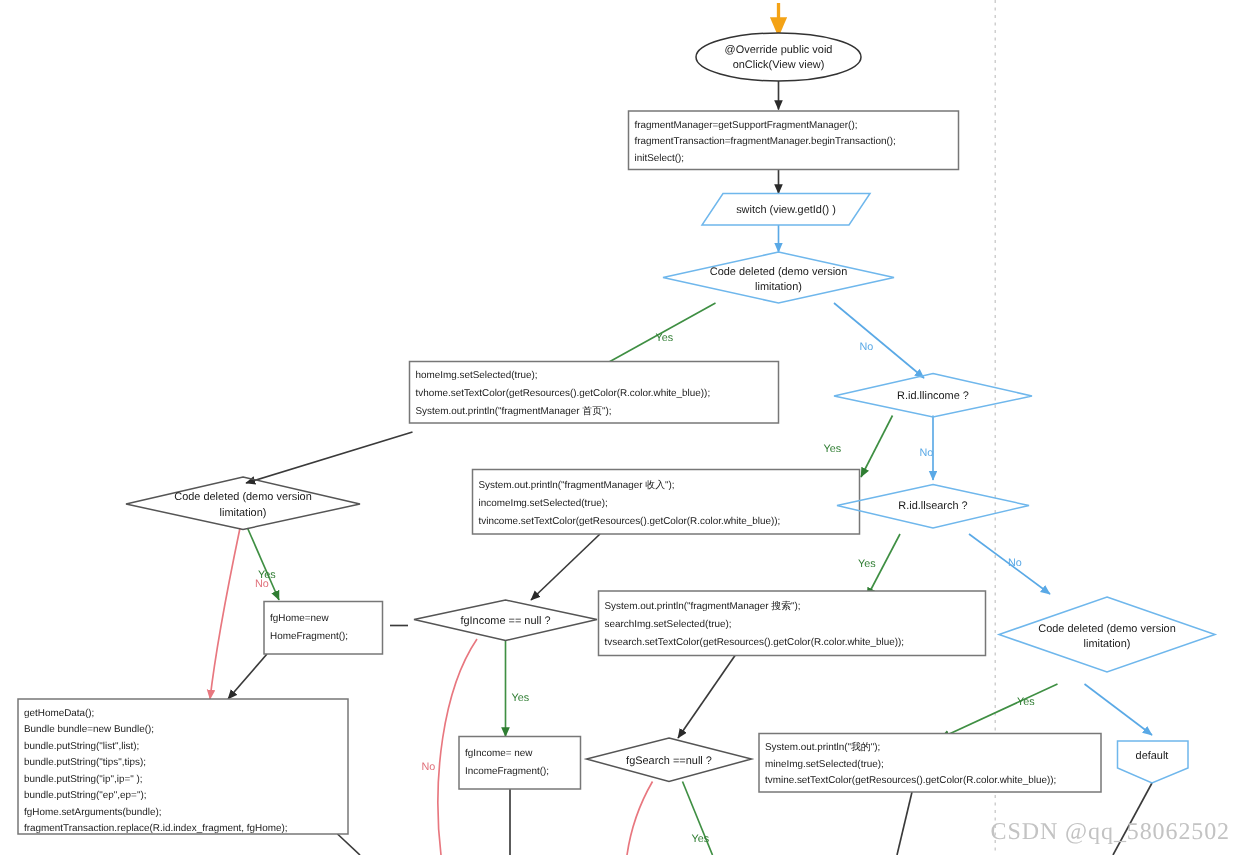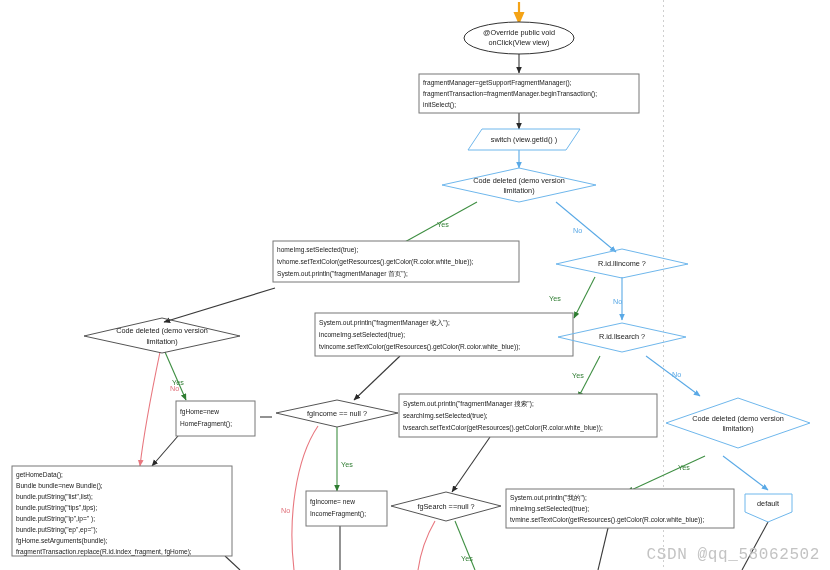--- a/index.html
+++ b/index.html
@@ -11,21 +11,21 @@
             font-size:7.3px;fill:#1a1a1a;}
   .codeText{font-family:"Liberation Sans","DejaVu Sans",sans-serif;
             font-size:6.6px;fill:#1a1a1a;}
   .edgeLabel{font-family:"Liberation Sans","DejaVu Sans",sans-serif;
              font-size:7.2px;}
   .lblYes{fill:#2f7d32;}
   .lblNo{fill:#5aa9e6;}
   .lblNoRed{fill:#e0707a;}
   .wm{position:absolute;right:10px;bottom:6px;color:#c3c3c3;
       font-size:16px;letter-spacing:.6px;
-      font-family:Liberation Mono, monospace;}
+      font-family:Liberation Serif, serif;}
   .blueShape{fill:none;stroke:#6fb7ec;stroke-width:1;}
   .blackShape{fill:none;stroke:#555;stroke-width:1;}
   .boxShape{fill:#fff;stroke:#777;stroke-width:1;}
   .ellShape{fill:#fff;stroke:#333;stroke-width:1;}
   .eBlue{fill:none;stroke:#5aa9e6;stroke-width:1.1;}
   .eGreen{fill:none;stroke:#3f8f43;stroke-width:1.1;}
   .eRed{fill:none;stroke:#e8777f;stroke-width:1.1;}
   .eBlack{fill:none;stroke:#3a3a3a;stroke-width:1.1;}
   .eOrange{fill:none;stroke:#f4a316;stroke-width:2.2;}
   .dotline{stroke:#cfcfcf;stroke-width:1;stroke-dasharray:2 3;fill:none;}

